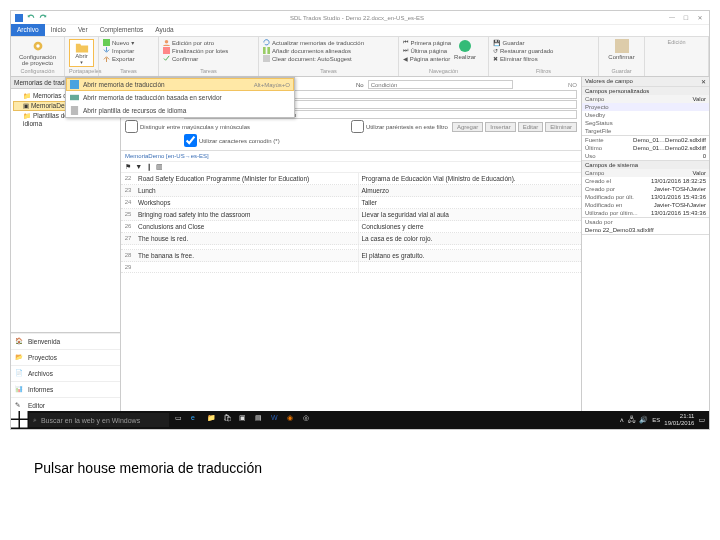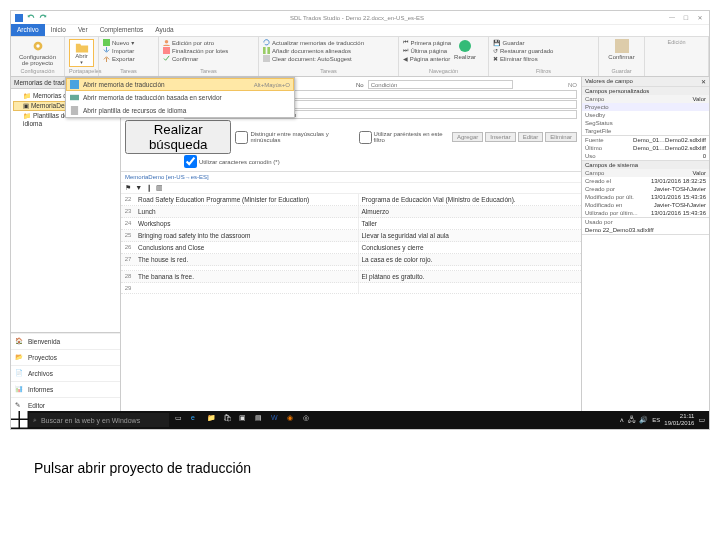--- a/index.html
+++ b/index.html
@@ -356,21 +356,20 @@
           </div>
         <div class="sfr">
             <label>Texto de destino:</label>
             <input type="text" style="">
           </div>
         <div class="sfr">
             <label>Tipo de búsqueda:</label>
             <span style="border:1px solid #ccc;flex:1;padding:0 2px;height:9px;line-height:9px;background:#fff">Buscar en toda la memoria de traducción</span>
           </div>
         <div class="sfr">
-          <button class="pri">Realizar búsqueda</button>
           <span class="chk">
               <input type="checkbox" style="">
               <span>Distinguir entre mayúsculas y minúsculas</span>
             </span>
           <span style="flex:1"></span>
           <span class="chk">
               <input type="checkbox" style="">
               <span>Utilizar paréntesis en este filtro</span>
             </span>
           <div class="sfbtns">
@@ -563,13 +562,13 @@
       <span style="font-size:6px">ES</span>
       <span style="display:flex;flex-direction:column;align-items:flex-end;font-size:6px;line-height:7px">
         <span>21:11</span>
         <span>19/01/2016</span>
       </span>
       <span>▭</span>
     </div>
   </div>
 </div>
 
-<div class="caption">Pulsar abrir proyecto de traducción</div>
+<div class="caption">Pulsar house memoria de traducción</div>
 
 </body></html>

